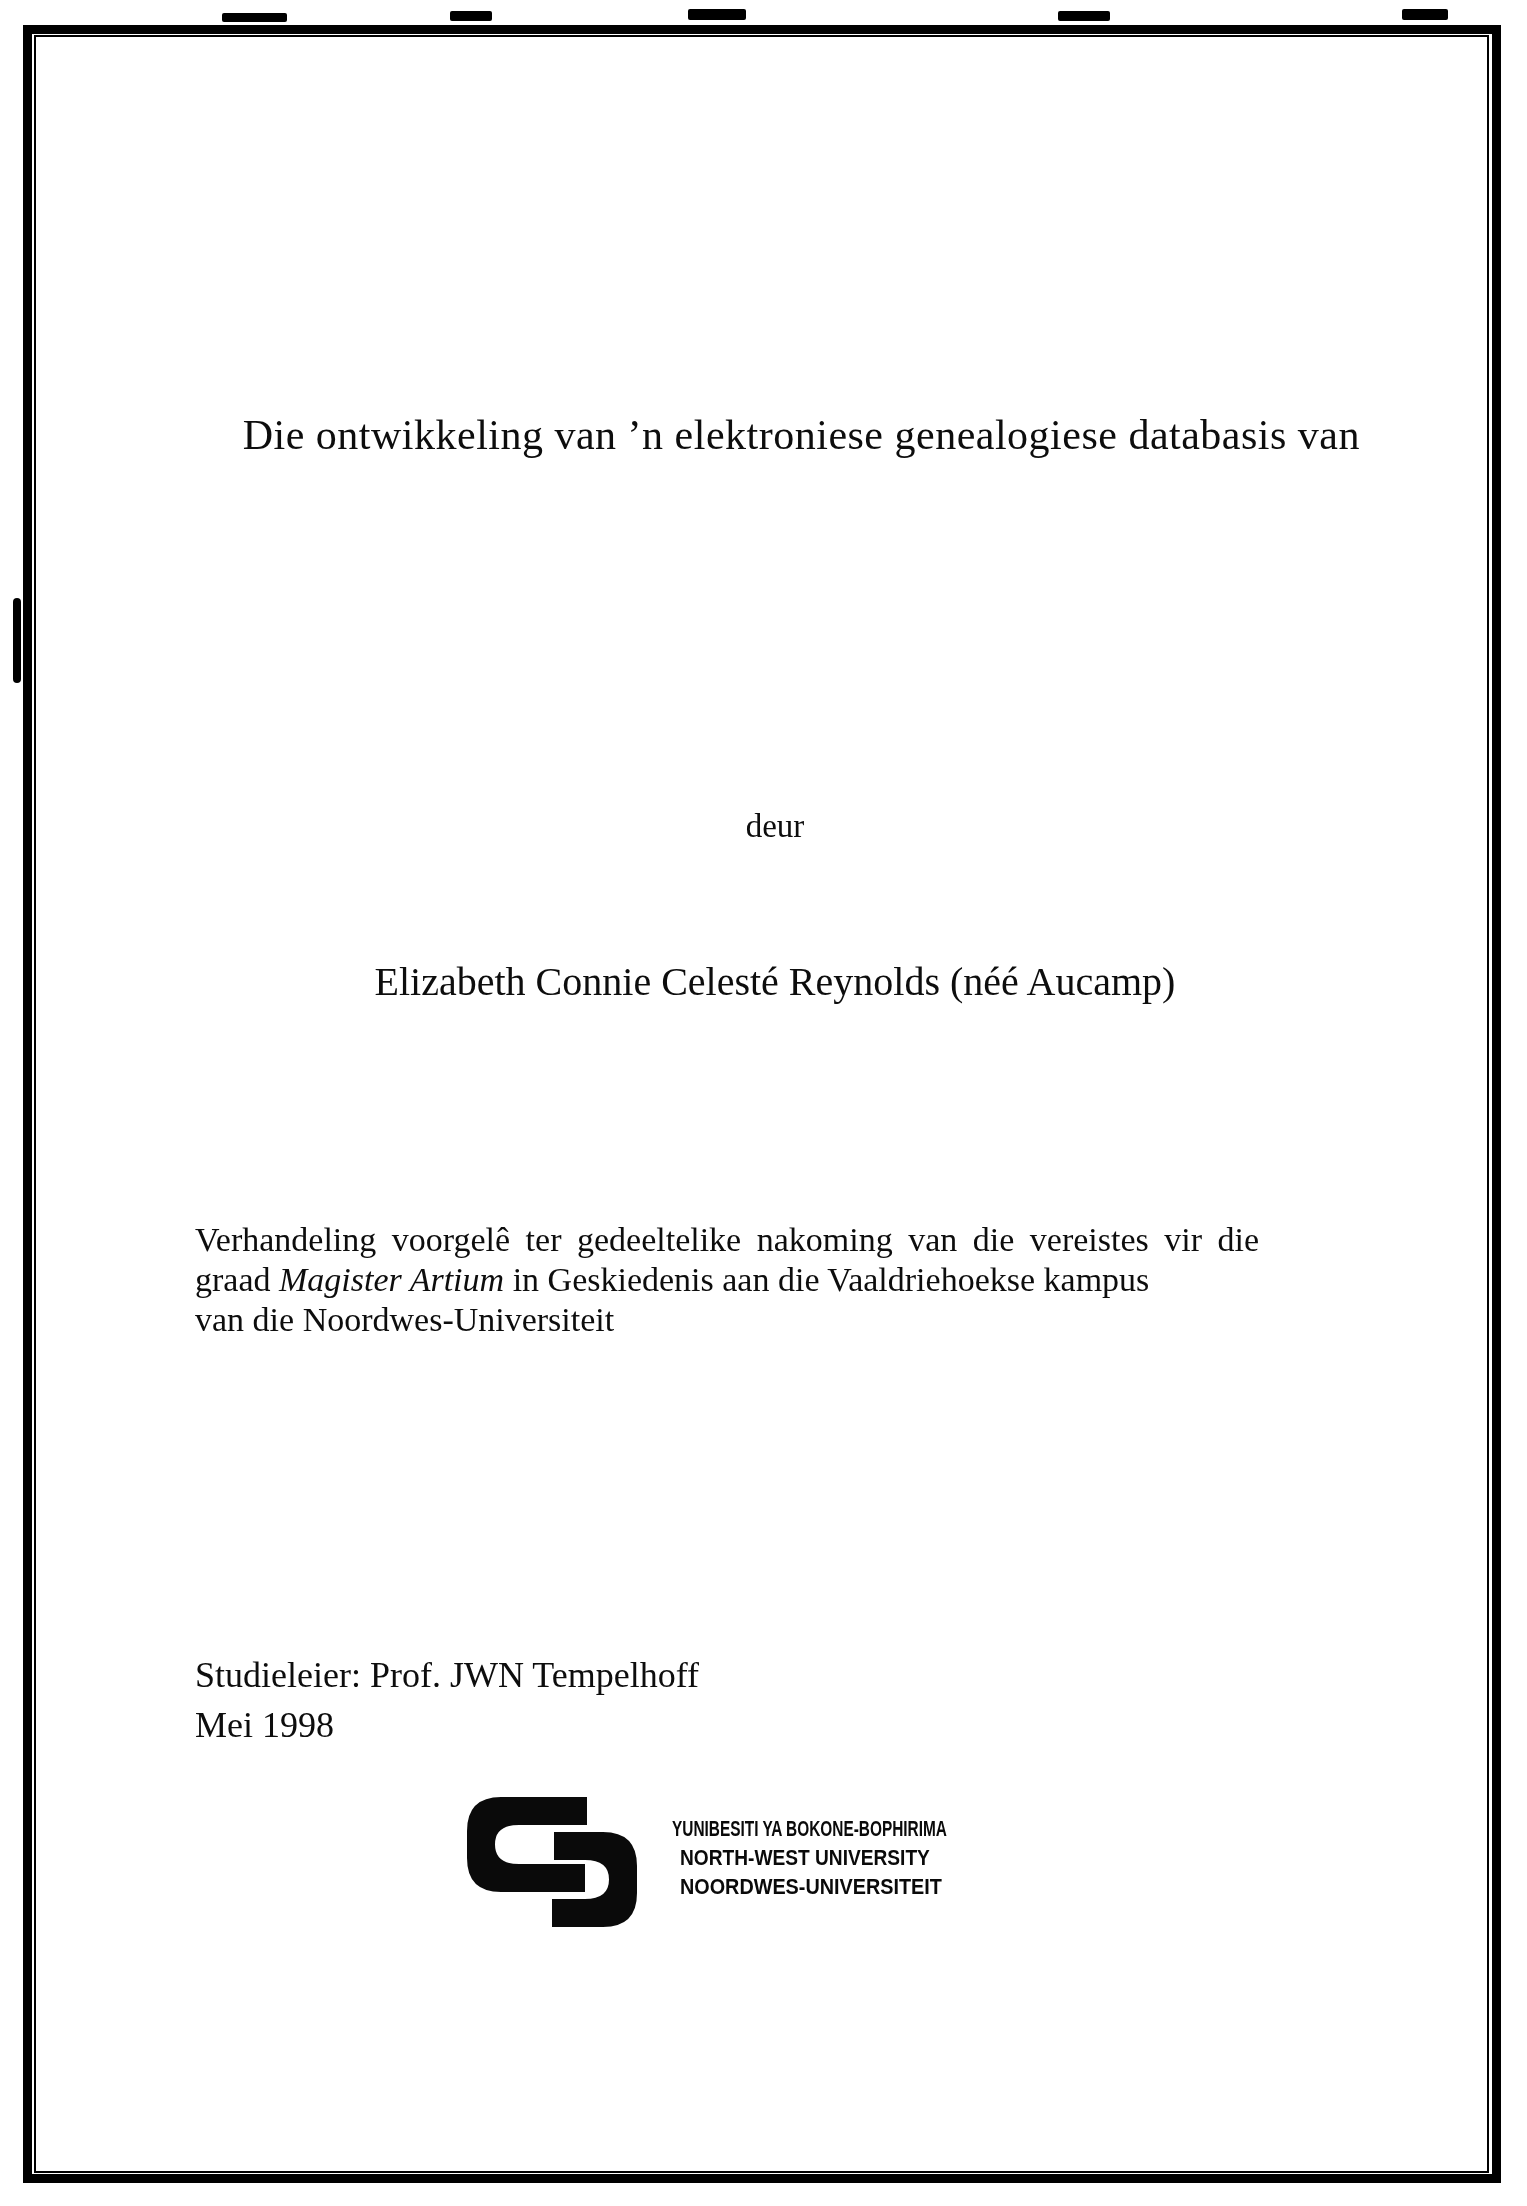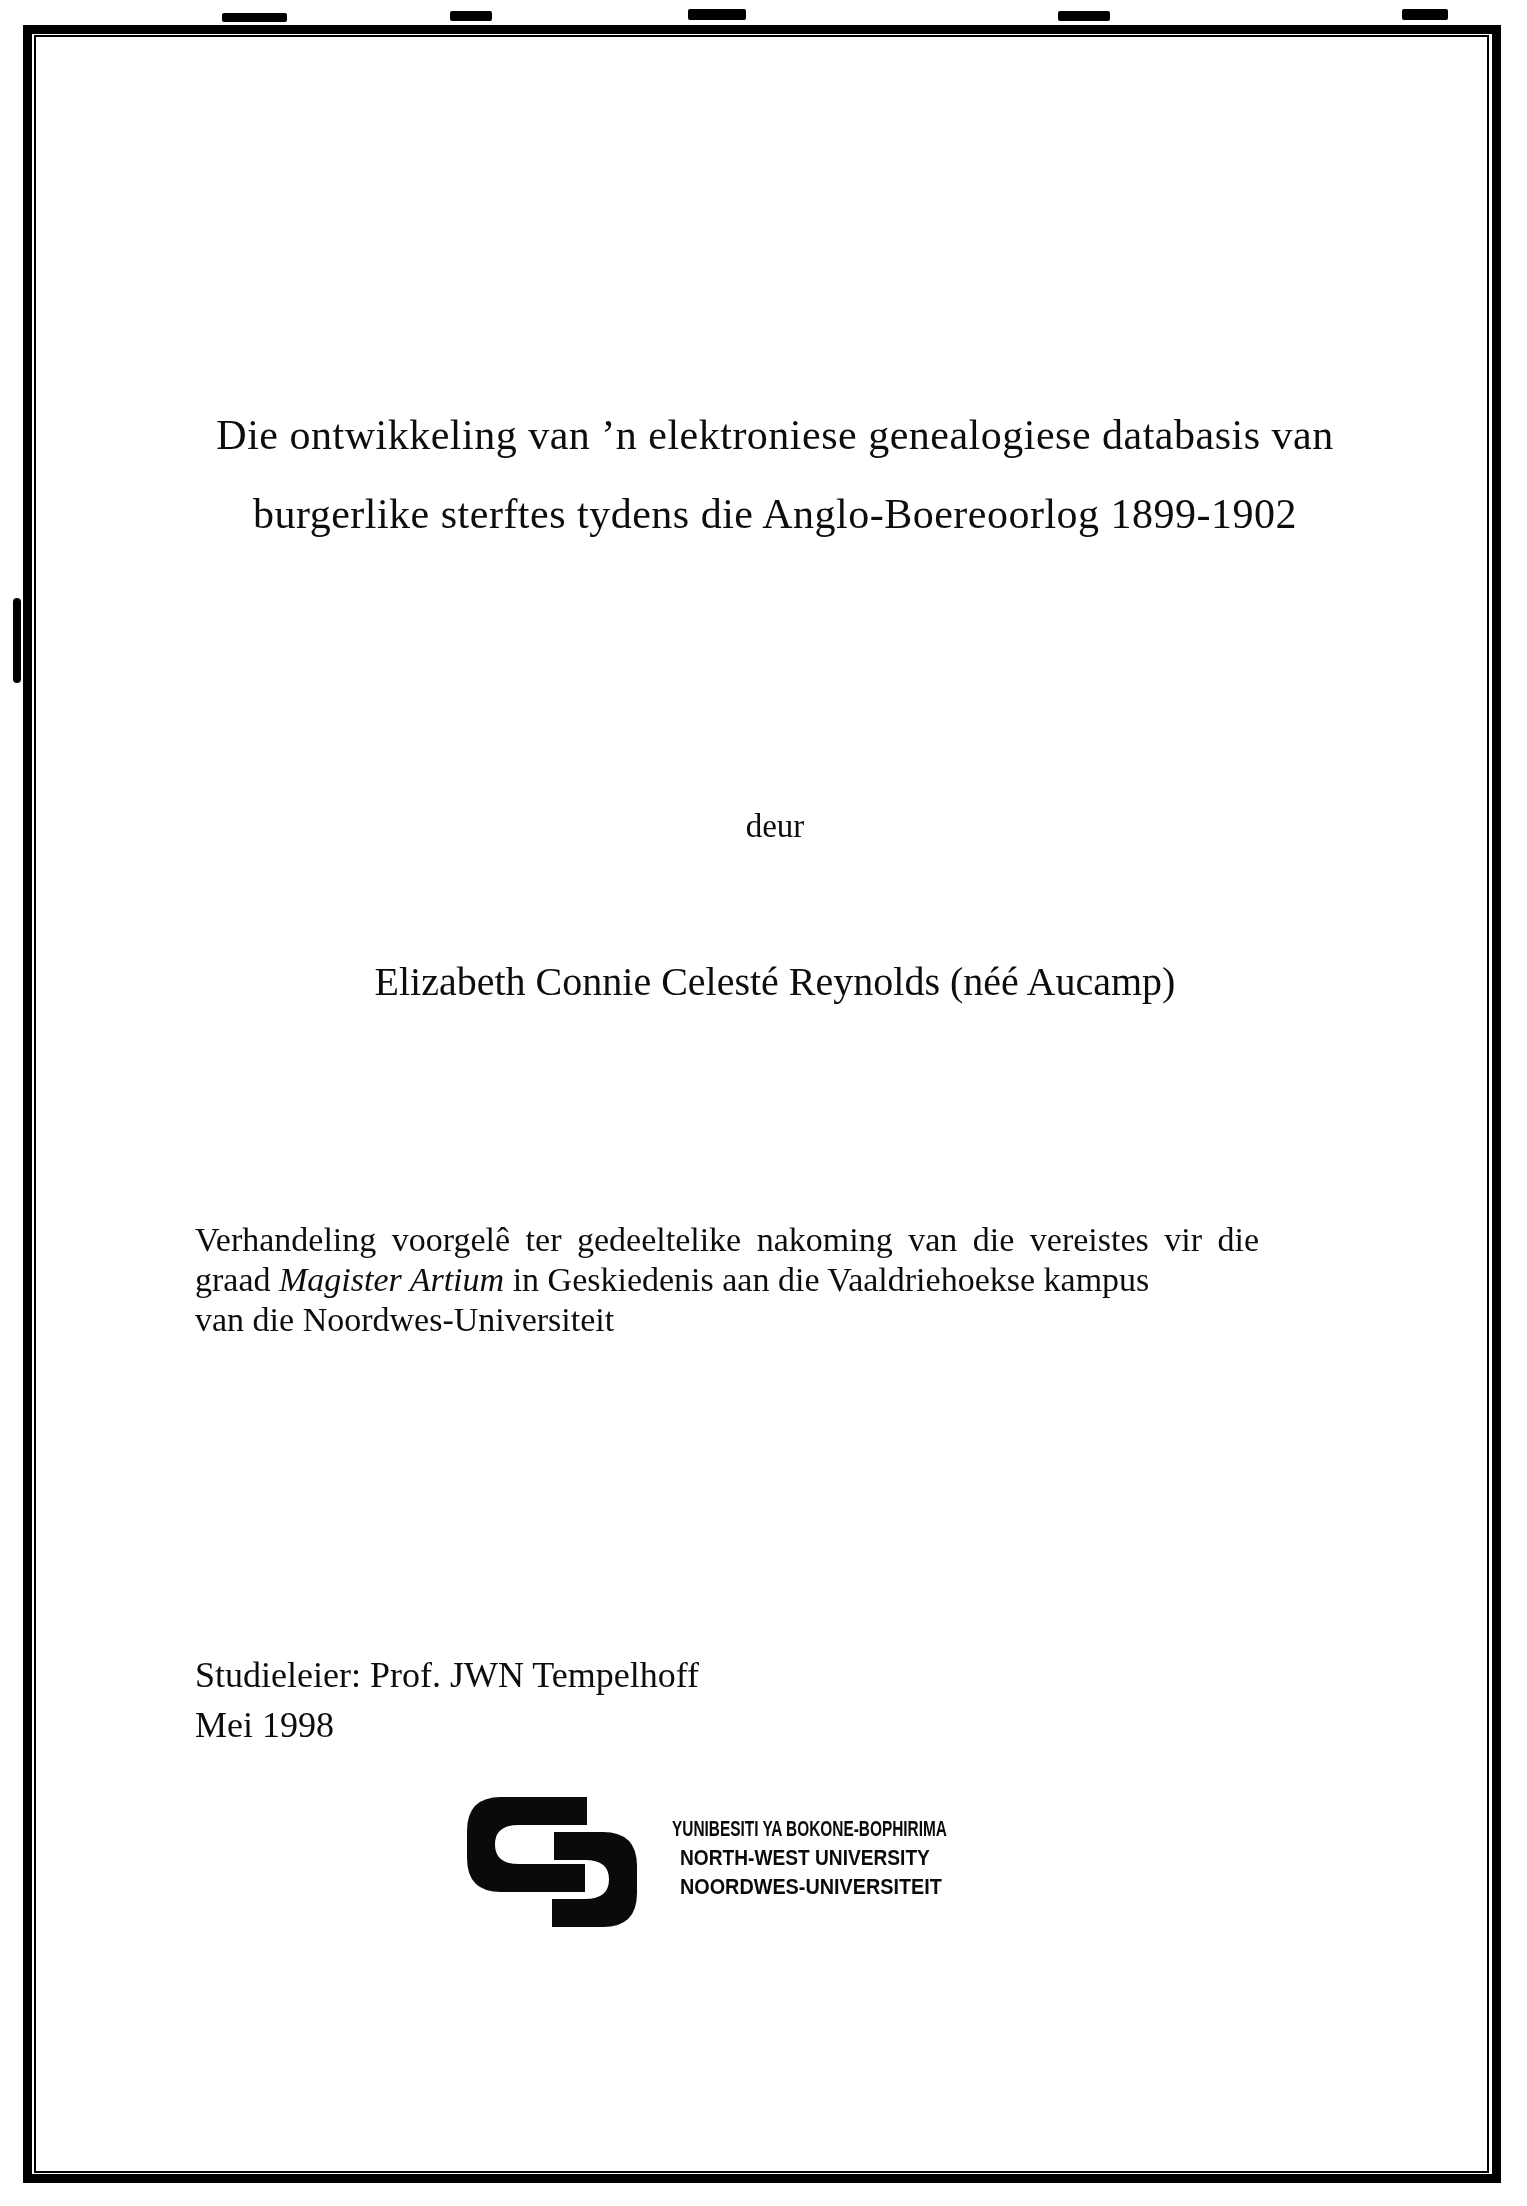--- a/index.html
+++ b/index.html
@@ -34,21 +34,21 @@
   .sm3{left:688px;top:9px;width:58px;height:11px;}
   .sm4{left:1058px;top:11px;width:52px;height:10px;}
   .sm5{left:1402px;top:9px;width:46px;height:11px;}
   .sm6{left:13px;top:598px;width:8px;height:85px;border-radius:4px;}
 
   .textblock{position:absolute;white-space:nowrap;}
 
   .title{
     left:190px; width:1170px; top:396px;
     font-size:42px; line-height:79px;
-    text-align:center;
+    text-align:right;
     letter-spacing:0.5px;
   }
   .byline{
     left:190px; width:1170px; top:803px;
     font-size:33px; line-height:46px;
     text-align:center;
   }
   .author{
     left:190px; width:1170px; top:958px;
     font-size:40px; line-height:48px;
@@ -95,21 +95,20 @@
 
   <div class="smudge sm1"></div>
   <div class="smudge sm2"></div>
   <div class="smudge sm3"></div>
   <div class="smudge sm4"></div>
   <div class="smudge sm5"></div>
   <div class="smudge sm6"></div>
 
   <div class="textblock title">
     <div>Die ontwikkeling van ’n elektroniese genealogiese databasis van</div>
-    <div>burgerlike sterftes tydens die Anglo-Boereoorlog 1899-1902</div>
   </div>
 
   <div class="textblock byline">deur</div>
 
   <div class="textblock author">Elizabeth Connie Celesté Reynolds (néé Aucamp)</div>
 
   <div class="textblock statement">
     <div class="justified">Verhandeling voorgelê ter gedeeltelike nakoming van die vereistes vir die</div>
     <div><span>graad </span><span class="it">Magister Artium</span><span> in Geskiedenis aan die Vaaldriehoekse kampus</span></div>
     <div>van die Noordwes-Universiteit</div>

